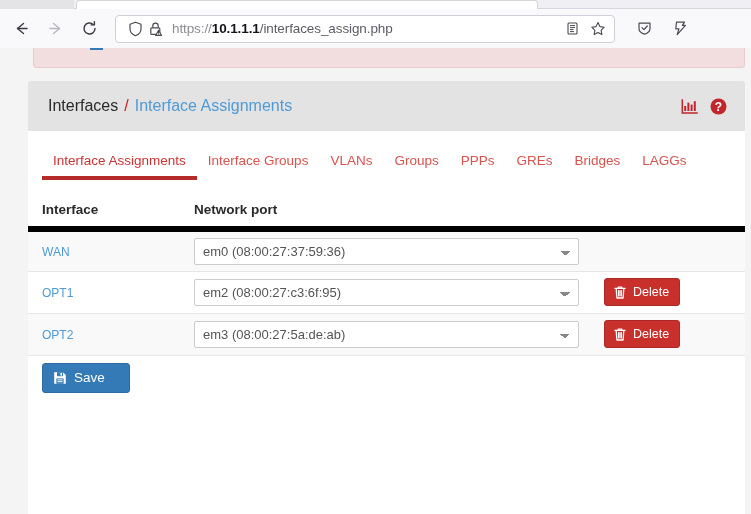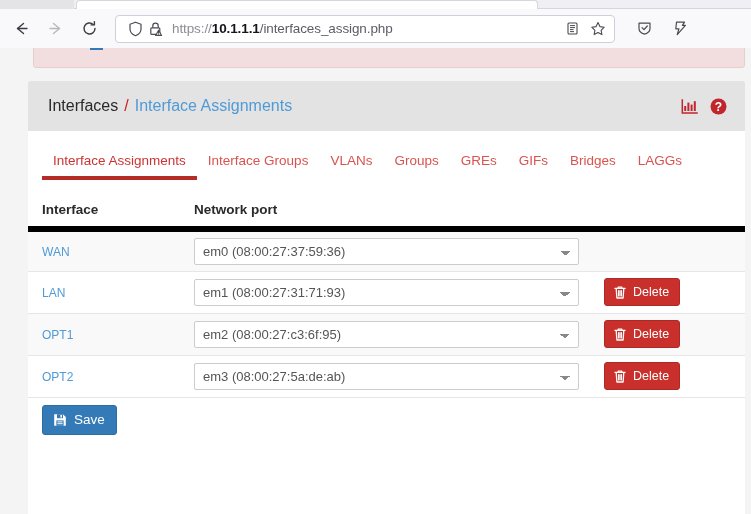--- a/index.html
+++ b/index.html
@@ -231,21 +231,21 @@
   }
   .btn-save {
     display: inline-flex;
     align-items: center;
     gap: 7px;
     background: #337ab7;
     border: 1px solid #2e6da4;
     border-radius: 3px;
     color: #ffffff;
     font-size: 13.5px;
-    padding: 6px 11px 6px 10px;
+    padding: 6px 24px 6px 10px;
     line-height: 1;
     height: 30px;
     margin: 7px 0 0 14px;
   }
   .icon { display: inline-flex; align-items: center; justify-content: center; }
 </style>
 </head>
 <body>
 
 <div id="browser-chrome">
@@ -370,22 +370,22 @@
     </div>
   </div>
 
   <div id="content-body">
 
     <div id="tabs">
       <div class="tab active"><span>Interface Assignments</span></div>
       <div class="tab"><span>Interface Groups</span></div>
       <div class="tab"><span>VLANs</span></div>
       <div class="tab"><span>Groups</span></div>
+      <div class="tab"><span>PPPs</span></div>
       <div class="tab"><span>GREs</span></div>
-      <div class="tab"><span>GIFs</span></div>
       <div class="tab"><span>Bridges</span></div>
       <div class="tab"><span>LAGGs</span></div>
     </div>
 
     <table id="assign-table">
       <thead>
         <tr>
           <th class="col-if">Interface</th>
           <th class="col-port">Network port</th>
           <th></th>
@@ -398,92 +398,69 @@
             <a class="if-link" href="#">WAN</a>
           </td>
           <td>
             <select class="port-select">
               <option>em0 (08:00:27:37:59:36)</option>
             </select>
           </td>
           <td></td>
         </tr>
 
+
         <tr>
           <td>
-            <a class="if-link" href="#">LAN</a>
+            <a class="if-link" href="#">OPT1</a>
           </td>
           <td>
             <select class="port-select">
-              <option>em1 (08:00:27:31:71:93)</option>
+              <option>em2 (08:00:27:c3:6f:95)</option>
             </select>
           </td>
           <td>
             <span class="btn-delete">
               <span class="icon">
                 <svg width="14" height="15" viewBox="0 0 14 15">
                   <path d="M2 3.4 H12" stroke="#ffffff" stroke-width="1.3" stroke-linecap="round"></path>
                   <path d="M5.2 3.4 V2.1 H8.8 V3.4" fill="none" stroke="#ffffff" stroke-width="1.3" stroke-linejoin="round"></path>
                   <path d="M3.2 3.4 L3.9 13 H10.1 L10.8 3.4" fill="none" stroke="#ffffff" stroke-width="1.3" stroke-linejoin="round"></path>
                   <path d="M5.6 5.6 V10.9 M7 5.6 V10.9 M8.4 5.6 V10.9" stroke="#ffffff" stroke-width="1.1" stroke-linecap="round"></path>
                 </svg>
               </span>
               <span>Delete</span>
             </span>
           </td>
         </tr>
 
         <tr>
           <td>
-            <a class="if-link" href="#">OPT1</a>
+            <a class="if-link" href="#">OPT2</a>
           </td>
           <td>
             <select class="port-select">
-              <option>em2 (08:00:27:c3:6f:95)</option>
+              <option>em3 (08:00:27:5a:de:ab)</option>
             </select>
           </td>
           <td>
             <span class="btn-delete">
               <span class="icon">
                 <svg width="14" height="15" viewBox="0 0 14 15">
                   <path d="M2 3.4 H12" stroke="#ffffff" stroke-width="1.3" stroke-linecap="round"></path>
                   <path d="M5.2 3.4 V2.1 H8.8 V3.4" fill="none" stroke="#ffffff" stroke-width="1.3" stroke-linejoin="round"></path>
                   <path d="M3.2 3.4 L3.9 13 H10.1 L10.8 3.4" fill="none" stroke="#ffffff" stroke-width="1.3" stroke-linejoin="round"></path>
                   <path d="M5.6 5.6 V10.9 M7 5.6 V10.9 M8.4 5.6 V10.9" stroke="#ffffff" stroke-width="1.1" stroke-linecap="round"></path>
                 </svg>
               </span>
               <span>Delete</span>
             </span>
           </td>
         </tr>
 
-        <tr>
-          <td>
-            <a class="if-link" href="#">OPT2</a>
-          </td>
-          <td>
-            <select class="port-select">
-              <option>em3 (08:00:27:5a:de:ab)</option>
-            </select>
-          </td>
-          <td>
-            <span class="btn-delete">
-              <span class="icon">
-                <svg width="14" height="15" viewBox="0 0 14 15">
-                  <path d="M2 3.4 H12" stroke="#ffffff" stroke-width="1.3" stroke-linecap="round"></path>
-                  <path d="M5.2 3.4 V2.1 H8.8 V3.4" fill="none" stroke="#ffffff" stroke-width="1.3" stroke-linejoin="round"></path>
-                  <path d="M3.2 3.4 L3.9 13 H10.1 L10.8 3.4" fill="none" stroke="#ffffff" stroke-width="1.3" stroke-linejoin="round"></path>
-                  <path d="M5.6 5.6 V10.9 M7 5.6 V10.9 M8.4 5.6 V10.9" stroke="#ffffff" stroke-width="1.1" stroke-linecap="round"></path>
-                </svg>
-              </span>
-              <span>Delete</span>
-            </span>
-          </td>
-        </tr>
-
       </tbody>
     </table>
 
     <span class="btn-save">
       <span class="icon">
         <svg width="14" height="14" viewBox="0 0 14 14">
           <path d="M1.2 1.2 H10 L12.8 4 V12.8 H1.2 Z" fill="#ffffff"></path>
           <rect x="4" y="1.2" width="6" height="4" fill="#337ab7"></rect>
           <rect x="7.4" y="2" width="1.6" height="2.6" fill="#ffffff"></rect>
           <rect x="3.4" y="7.4" width="7.2" height="5.4" fill="#337ab7"></rect>

